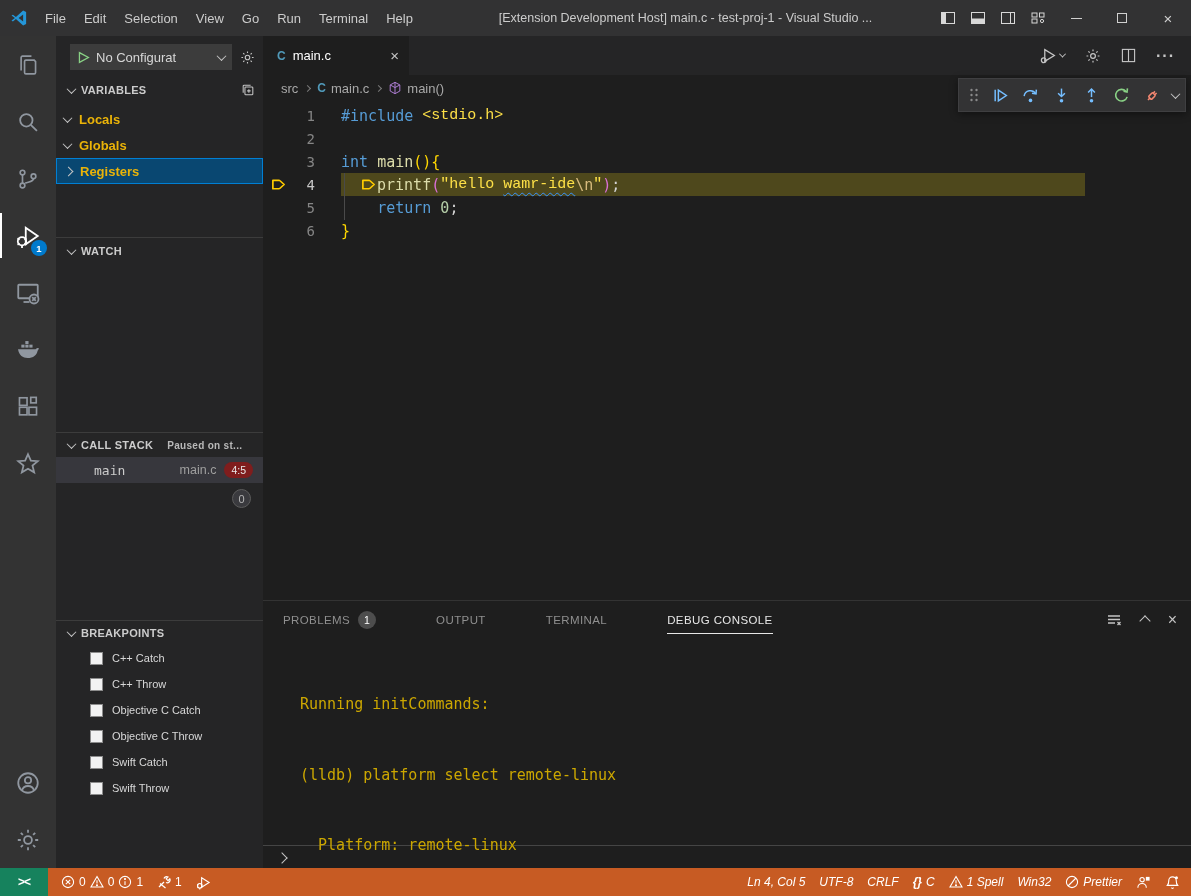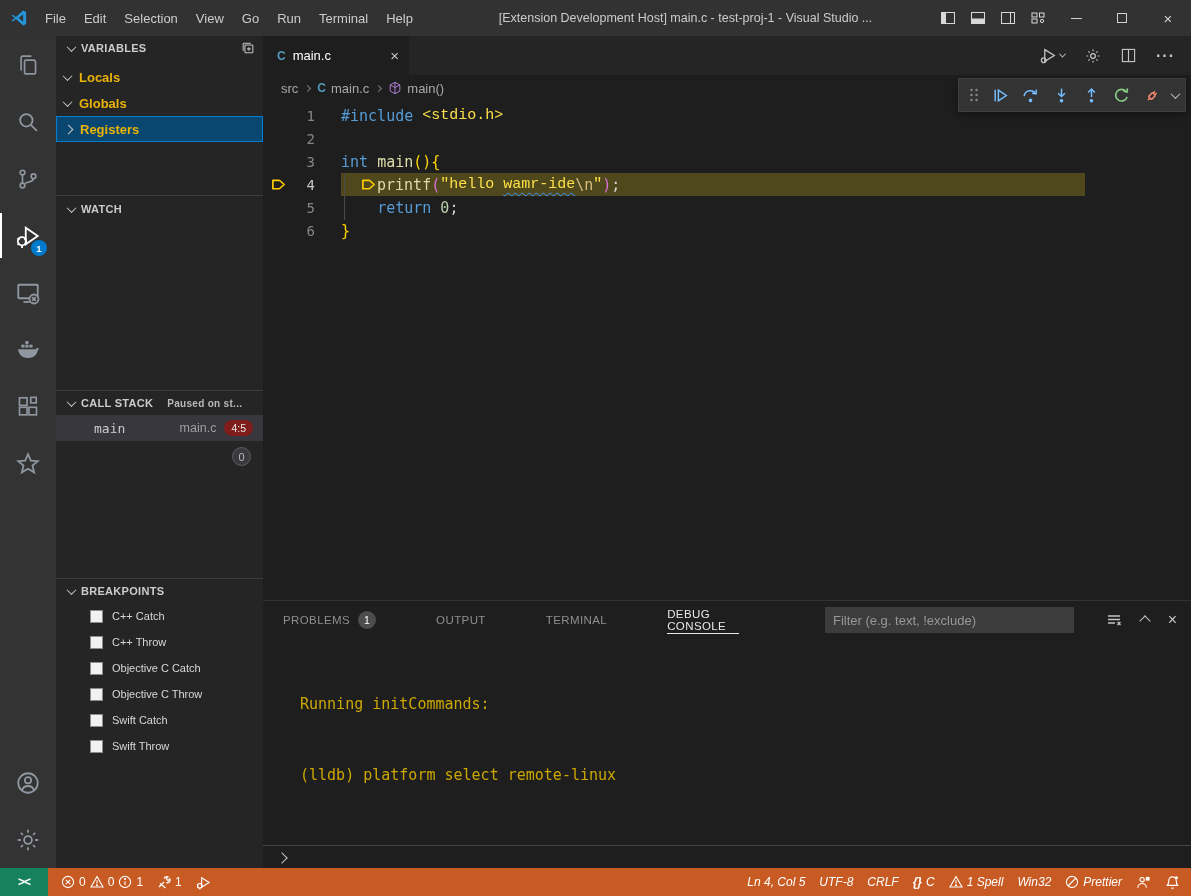--- a/index.html
+++ b/index.html
@@ -280,20 +280,35 @@
     <div class="ab-item">
       <svg width="24" height="24" viewBox="0 0 16 16" fill="none" stroke="currentColor" stroke-width="1.2">
           <circle cx="8" cy="8" r="2.6"></circle>
           <path d="M8 1.2v2M8 12.8v2M1.2 8h2M12.8 8h2M3.2 3.2l1.4 1.4M11.4 11.4l1.4 1.4M12.8 3.2l-1.4 1.4M4.6 11.4l-1.4 1.4"></path>
         </svg>
     </div>
   </div>
 </div>
 
 <div class="sidebar">
+  <div class="sb-toolbar">
+    <div class="cfg-dropdown">
+      <svg width="13" height="13" viewBox="0 0 16 16">
+          <path d="M3 2l11 6-11 6z" fill="none" stroke="#89d185" stroke-width="1.6"></path>
+        </svg>
+      <span class="cfg-label">No Configurat</span>
+      <span class="chev down"></span>
+    </div>
+    <span class="sb-gear">
+      <svg width="15" height="15" viewBox="0 0 16 16" fill="none" stroke="currentColor" stroke-width="1.2">
+          <circle cx="8" cy="8" r="2.4"></circle>
+          <path d="M8 1.5v1.8M8 12.7v1.8M1.5 8h1.8M12.7 8h1.8M3.4 3.4l1.3 1.3M11.3 11.3l1.3 1.3M12.6 3.4l-1.3 1.3M4.7 11.3l-1.3 1.3"></path>
+        </svg>
+    </span>
+  </div>
 
   <div class="sec-header">
     <span class="chev down"></span>
     <span>VARIABLES</span>
     <span class="sec-icon-right">
       <svg width="14" height="14" viewBox="0 0 16 16" fill="none" stroke="currentColor" stroke-width="1.2">
           <rect x="4.5" y="4.5" width="9" height="9" rx="1"></rect>
           <path d="M2.5 11V3.5A1 1 0 0 1 3.5 2.5H11"></path>
           <path d="M7 9h4M9 7v4"></path>
         </svg>
@@ -468,38 +483,38 @@
 
   <div class="panel">
     <div class="panel-header">
       <span class="ptab">
         <span>PROBLEMS</span>
         <span class="ptab-badge">1</span>
       </span>
       <span class="ptab">OUTPUT</span>
       <span class="ptab">TERMINAL</span>
       <span class="ptab active">DEBUG CONSOLE</span>
-      <input class="filter-input" value="" placeholder="Filter (e.g. text, !exclude)" style="">
       <div class="panel-icons">
         <span>
           <svg width="16" height="16" viewBox="0 0 16 16" fill="none" stroke="currentColor" stroke-width="1.3">
               <path d="M2 4h12M2 7.5h12M2 11h7"></path>
               <path d="M11.5 10l3 3M14.5 10l-3 3"></path>
             </svg>
         </span>
         <span>
           <span class="chev" style="transform:rotate(-135deg);width:8px;height:8px"></span>
         </span>
         <span style="font-size:16px">×</span>
       </div>
     </div>
 
     <div class="console">
       <div>Running initCommands:</div>
       <div>(lldb) platform select remote-linux</div>
+      <div>  Platform: remote-linux</div>
       
       
       
     </div>
 
     <div class="console-input-row">
       <span class="prompt-chev"></span>
     </div>
   </div>
 </div>

